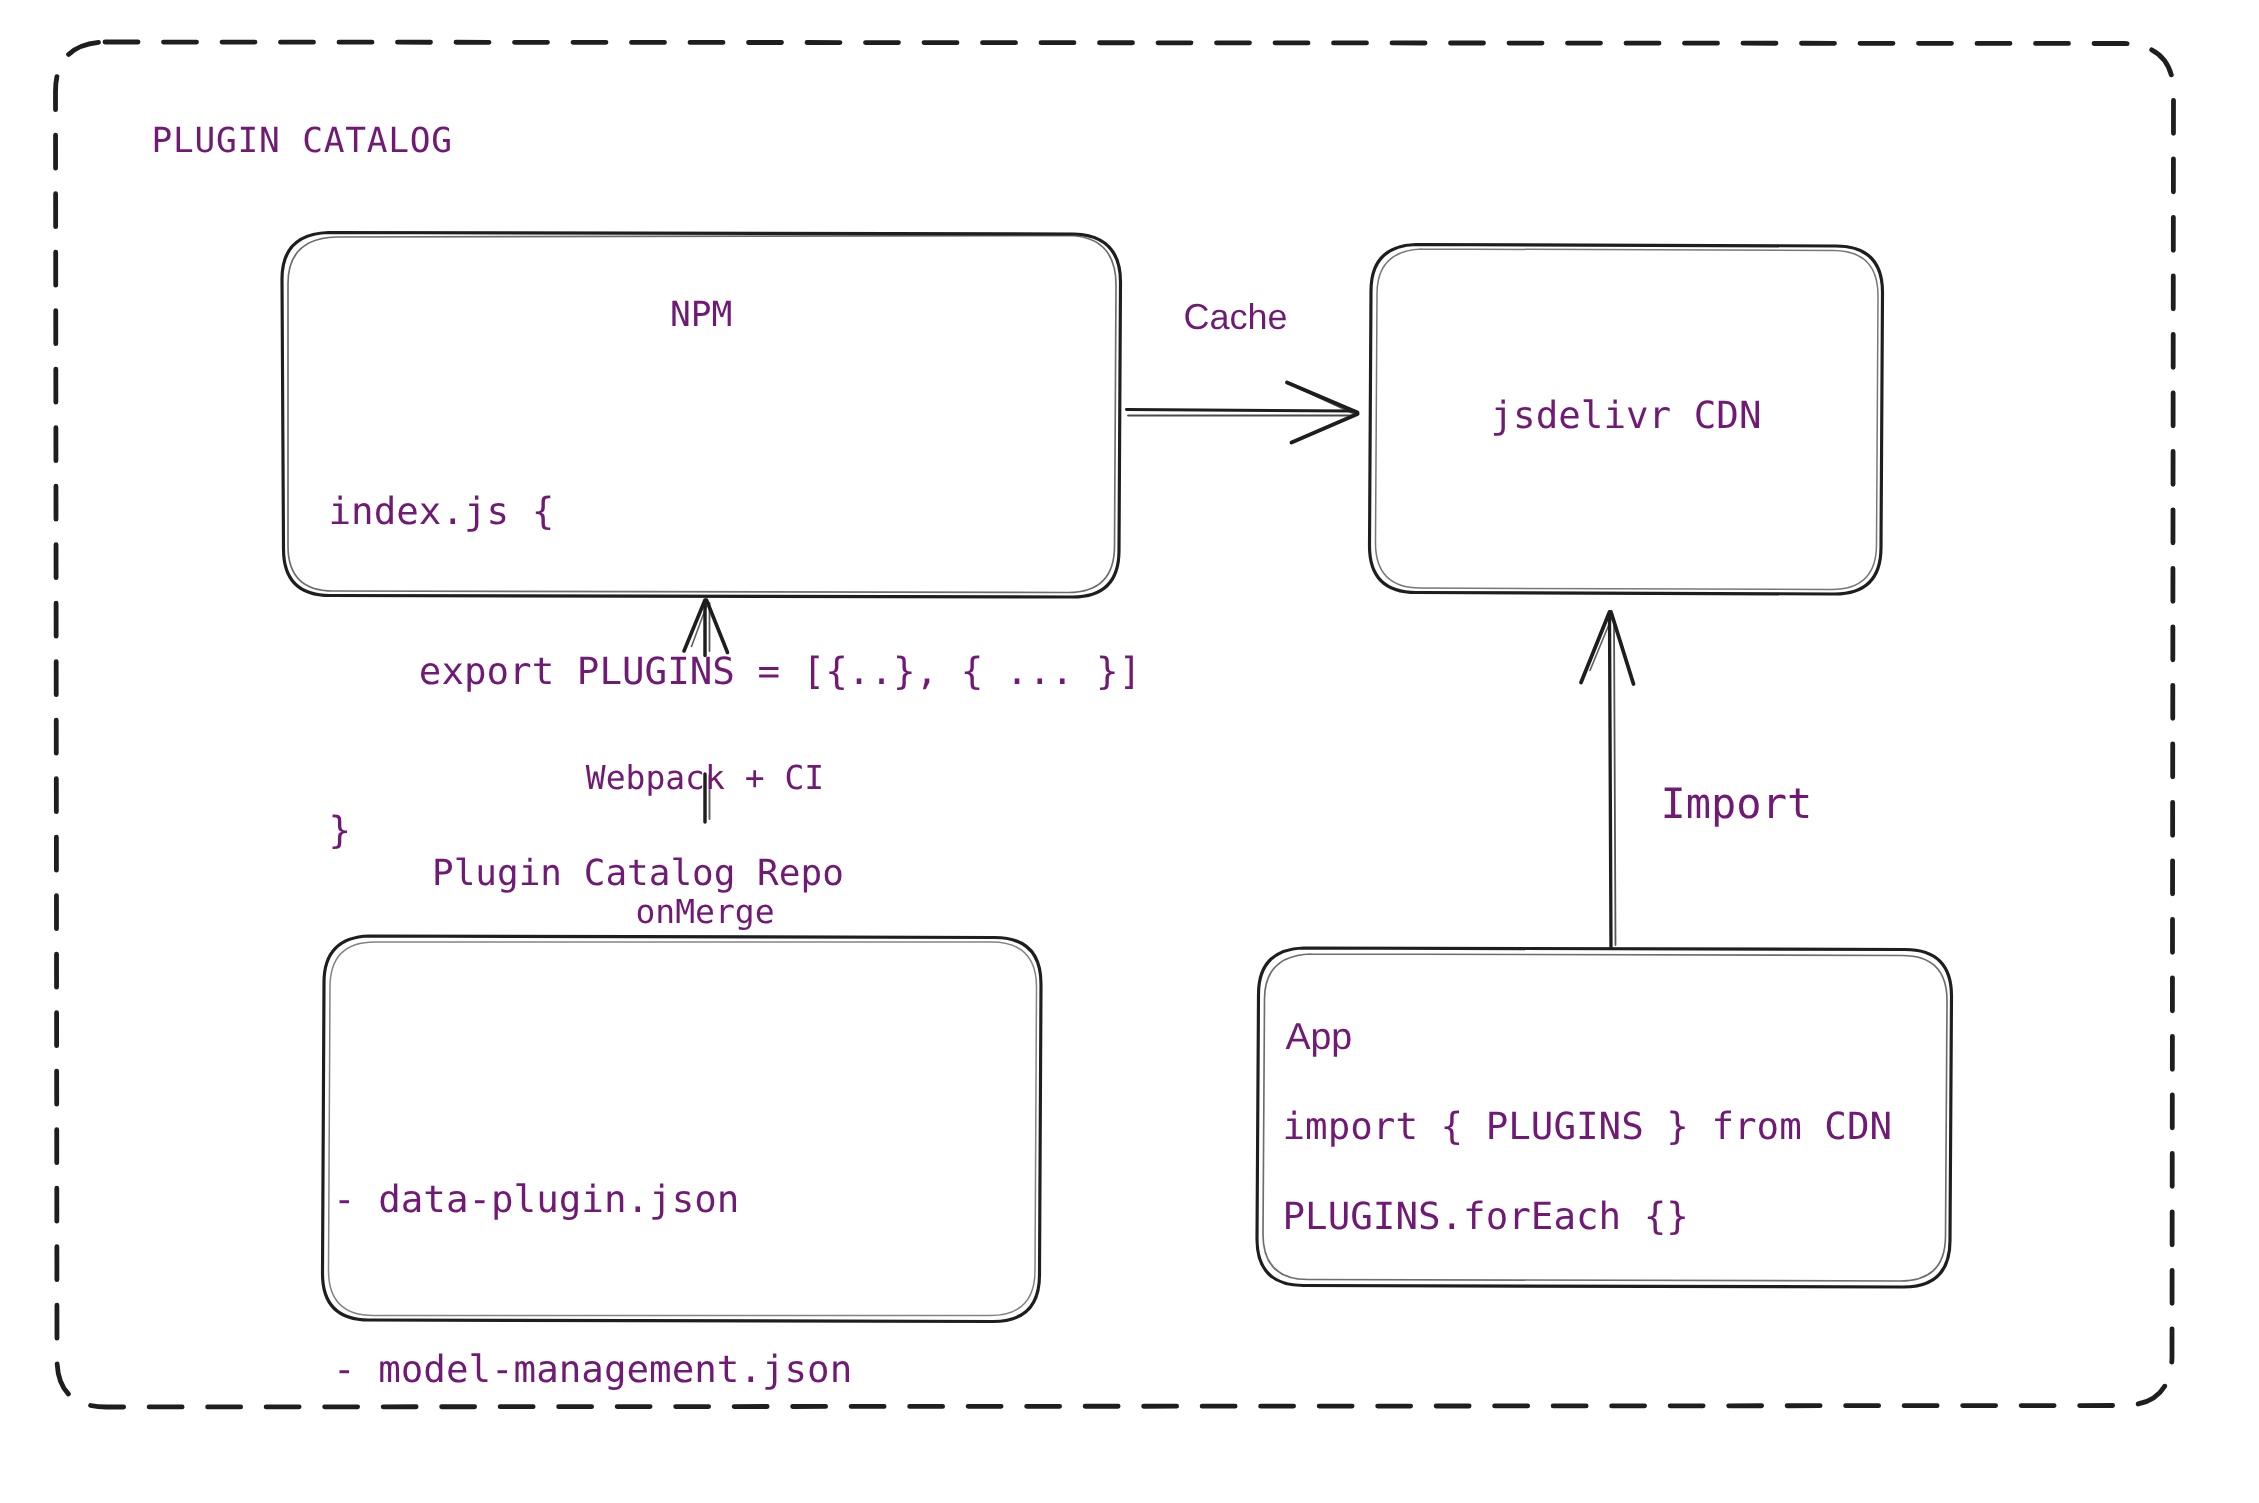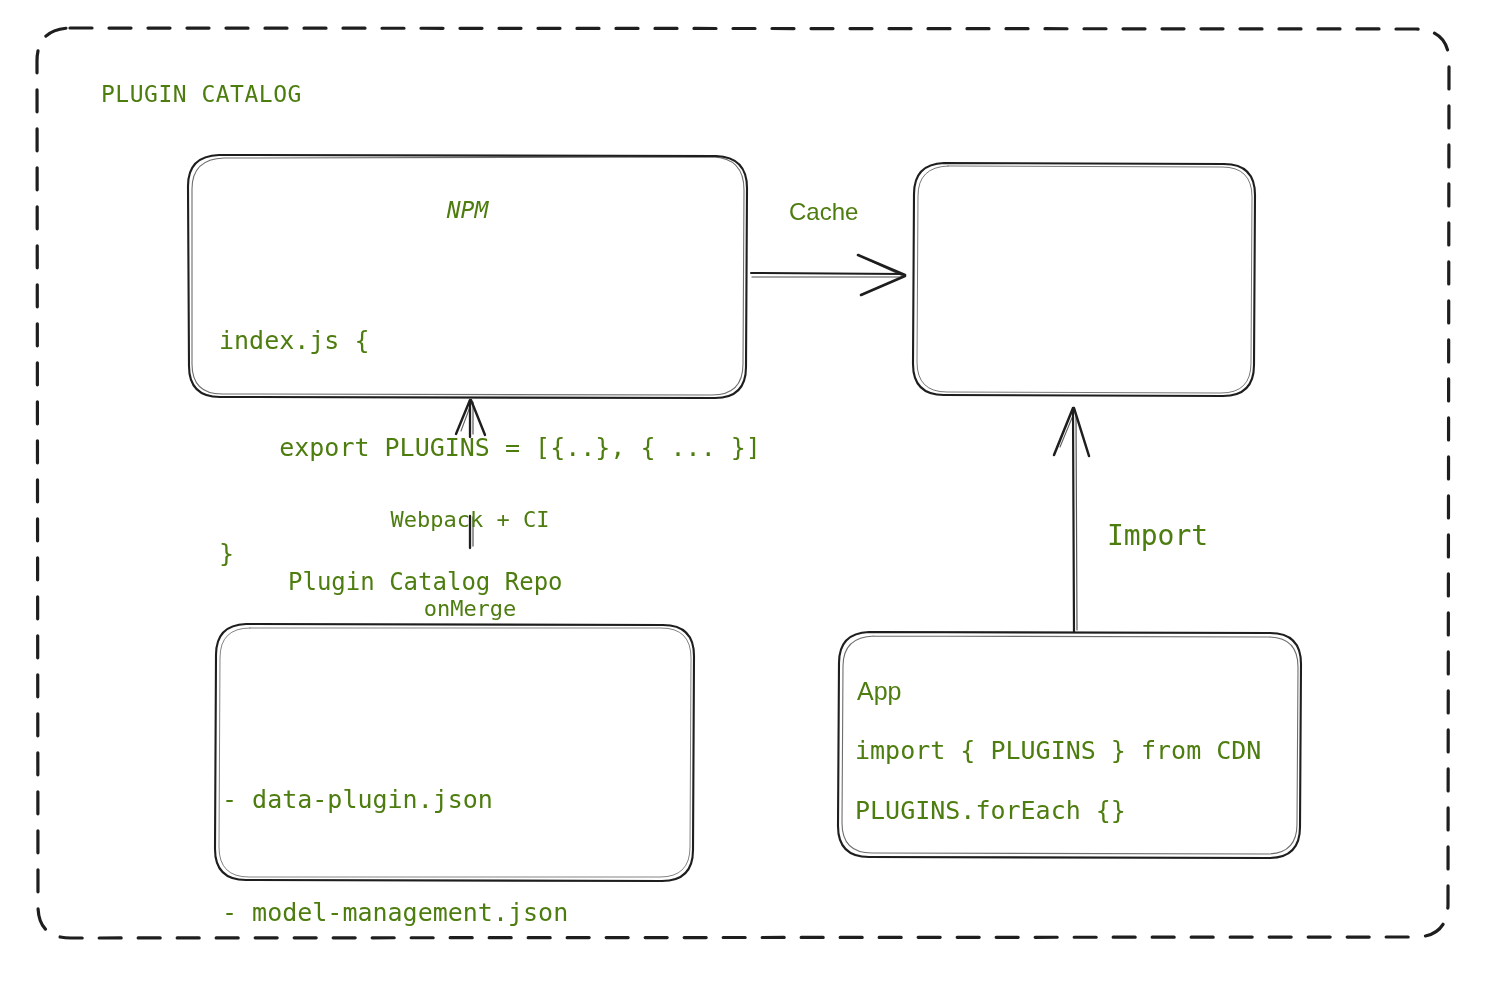--- a/index.html
+++ b/index.html
@@ -19,21 +19,21 @@
   }
   #sketch {
     position: absolute;
     left: 0;
     top: 0;
     width: 1506px;
     height: 1002px;
   }
   .txt {
     position: absolute;
-    color: #4d7c0f;
+    color: #701a75;
     white-space: pre;
     line-height: 1.28;
     font-family: "DejaVu Sans Mono", monospace;
   }
   .mono { font-family: "DejaVu Sans Mono", monospace; }
   .sans { font-family: "Liberation Sans", sans-serif; }
 
   
   .frame-title {
     left: 101px;
@@ -42,21 +42,20 @@
     letter-spacing: 0.5px;
   }
 
   
   .npm-title {
     left: 188px;
     top: 196px;
     width: 559px;
     text-align: center;
     font-size: 23px;
-    font-style: italic;
   }
   .npm-code {
     left: 219px;
     top: 252px;
     font-size: 25px;
     line-height: 1.42;
   }
 
   
   .cdn-title {
@@ -193,20 +192,21 @@
   <div class="txt mono frame-title">PLUGIN CATALOG</div>
 
   <div class="txt mono npm-title">NPM</div>
 
   <div class="txt mono npm-code">
     <div>index.js {</div>
     <div>    export PLUGINS = [{..}, { ... }]</div>
     <div>}</div>
   </div>
 
+  <div class="txt mono cdn-title">jsdelivr CDN</div>
 
   <div class="txt sans cache-label">Cache</div>
 
   <div class="txt mono webpack-label">
     <div>Webpack + CI</div>
     <div>onMerge</div>
   </div>
 
   <div class="txt mono repo-title">Plugin Catalog Repo</div>
 

